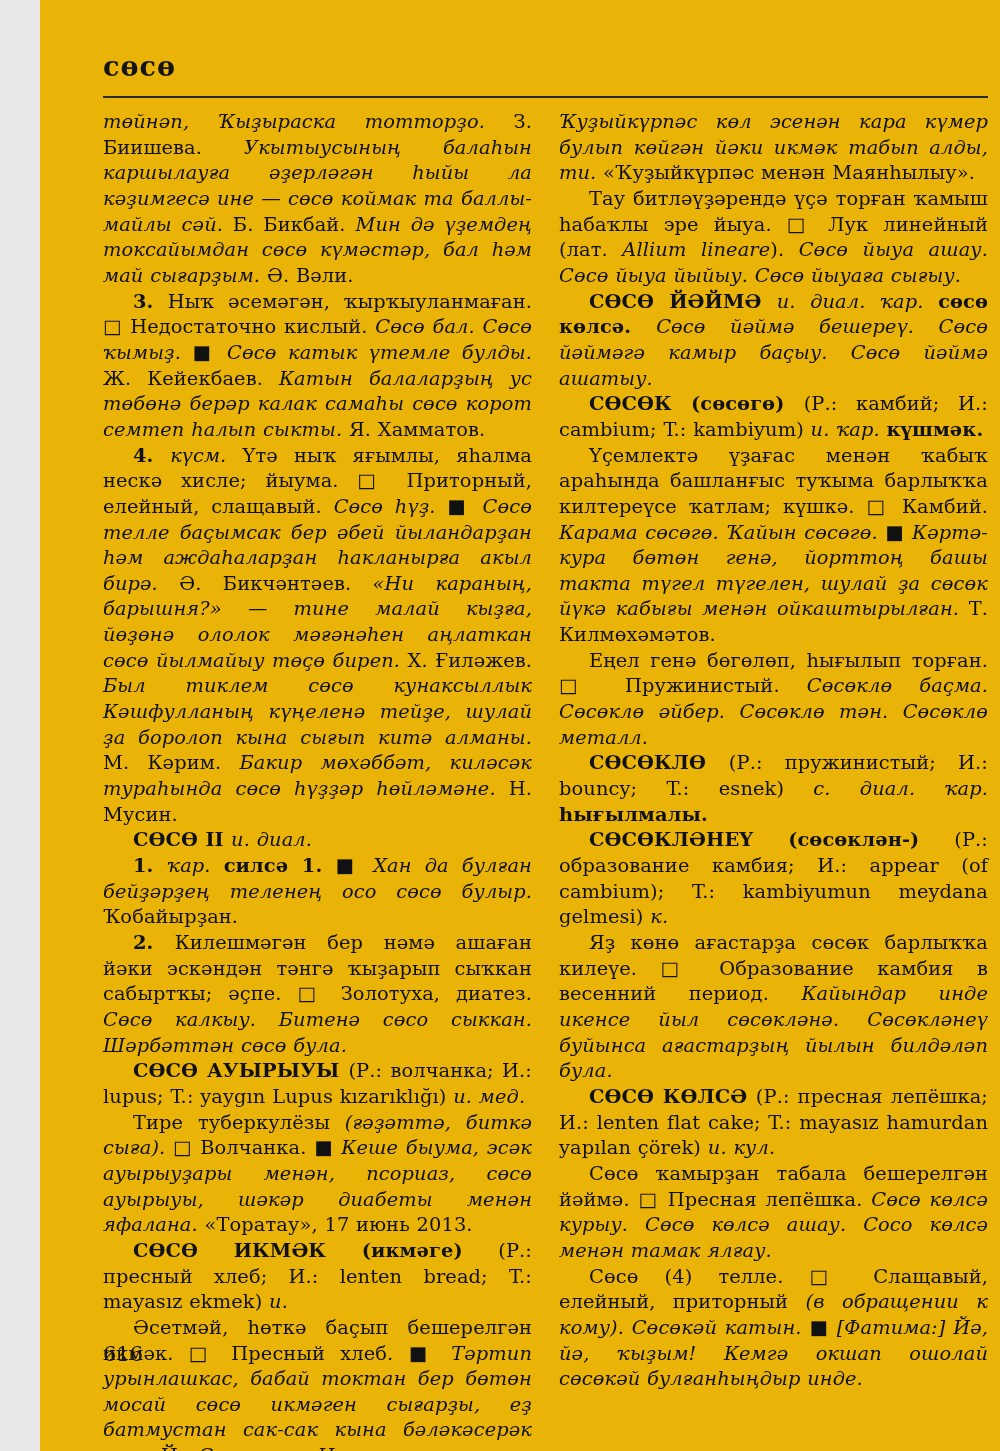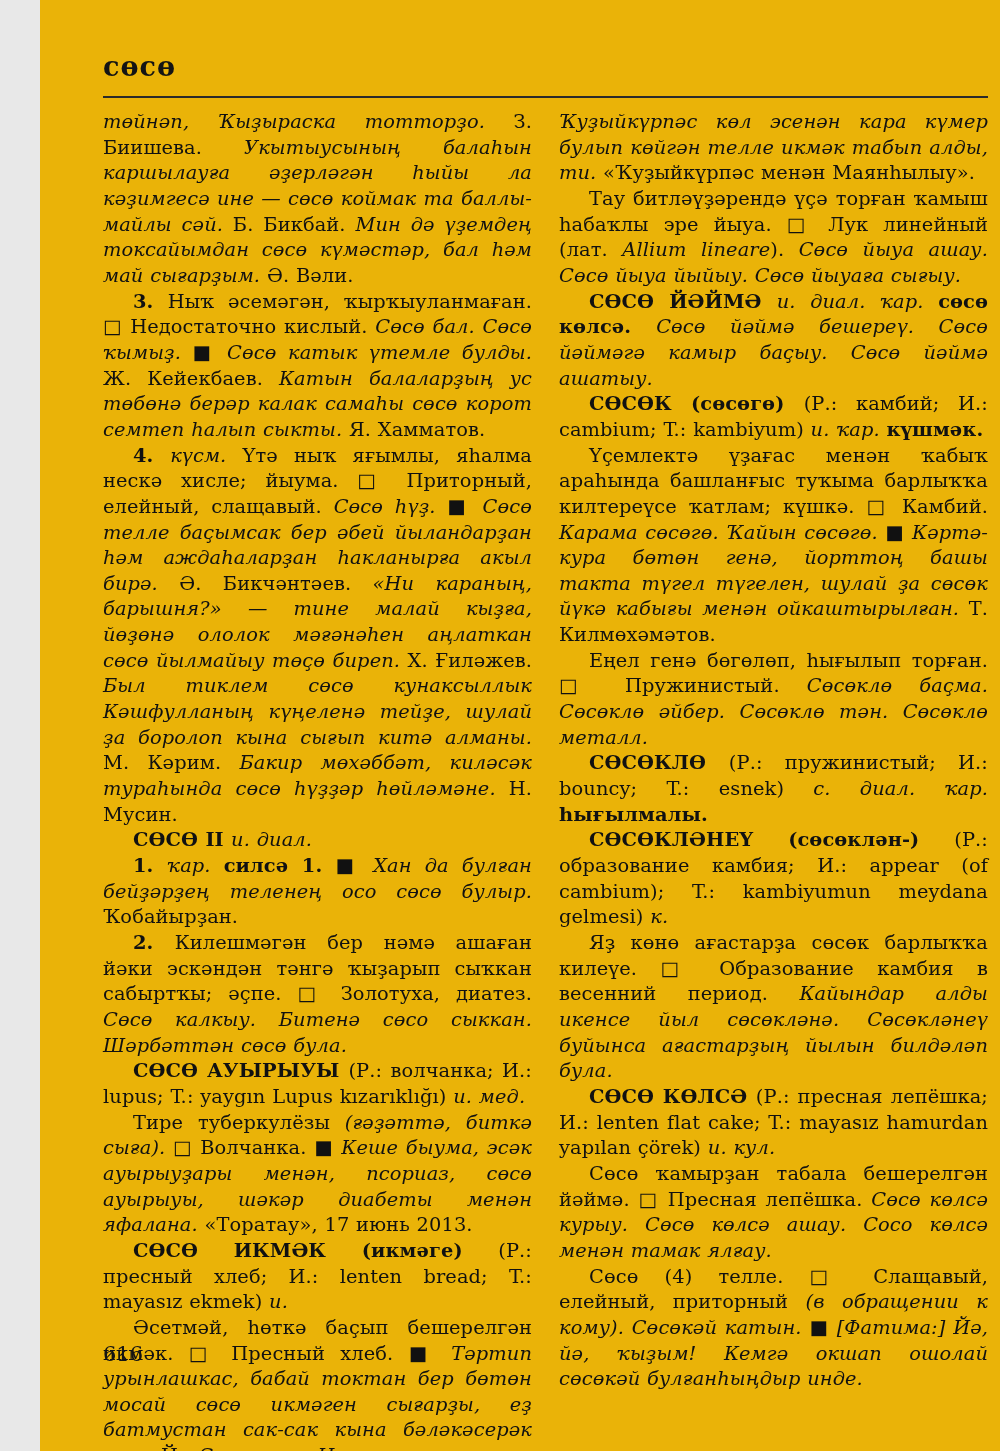--- a/index.html
+++ b/index.html
@@ -79,29 +79,29 @@
         <p class="indent"><span class="run-b">4. </span><span class="run-i">күсм. </span><span class="run-n">Үтә ныҡ яғымлы, яһалма нескә хисле; йыума. □ Приторный, елейный, слащавый. </span><span class="run-i">Сөсө һүҙ.</span><span class="run-n"> ■ </span><span class="run-i">Сөсө телле баҫымсак бер әбей йыландарҙан һәм аждаһаларҙан һакланырға акыл бирә.</span><span class="run-n"> Ә. Бикчәнтәев. </span><span class="run-i">«Ни караның, барышня?» — тине малай кыҙға, йөҙөнә ололок мәғәнәһен аңлаткан сөсө йылмайыу төҫө биреп.</span><span class="run-n"> Х. Ғиләжев. </span><span class="run-i">Был тиклем сөсө кунаксыллык Кәшфулланың күңеленә тейҙе, шулай ҙа боролоп кына сығып китә алманы.</span><span class="run-n"> М. Кәрим. </span><span class="run-i">Бакир мөхәббәт, киләсәк тураһында сөсө һүҙҙәр һөйләмәне.</span><span class="run-n"> Н. Мусин.</span></p>
         <p class="indent"><span class="run-b">СӨСӨ II </span><span class="run-i">и. диал.</span></p>
         <p class="indent"><span class="run-b">1. </span><span class="run-i">ҡар. </span><span class="run-b">силсә 1.</span><span class="run-n"> ■ </span><span class="run-i">Хан да булған бейҙәрҙең теленең осо сөсө булыр.</span><span class="run-n"> Ҡобайырҙан.</span></p>
         <p class="indent"><span class="run-b">2. </span><span class="run-n">Килешмәгән бер нәмә ашаған йәки эскәндән тәнгә ҡыҙарып сыҡкан сабыртҡы; әҫпе. □ Золотуха, диатез. </span><span class="run-i">Сөсө калкыу. Битенә сөсо сыккан. Шәрбәттән сөсө була.</span></p>
         <p class="indent"><span class="run-b">СӨСӨ АУЫРЫУЫ </span><span class="run-n">(Р.: волчанка; И.: lupus; T.: yaygın Lupus kızarıklığı) </span><span class="run-i">и. мед.</span></p>
         <p class="indent"><span class="run-n">Тире туберкулёзы </span><span class="run-i">(ғәҙәттә, биткә сыға).</span><span class="run-n"> □ Волчанка. ■ </span><span class="run-i">Кеше быума, эсәк ауырыуҙары менән, псориаз, сөсө ауырыуы, шәкәр диабеты менән яфалана.</span><span class="run-n"> «Торатау», 17 июнь 2013.</span></p>
         <p class="indent"><span class="run-b">СӨСӨ ИКМӘК (икмәге) </span><span class="run-n">(Р.: пресный хлеб; И.: lenten bread; T.: mayasız ekmek) </span><span class="run-i">и.</span></p>
         <p class="indent"><span class="run-n">Әсетмәй, һөткә баҫып бешерелгән икмәк. □ Пресный хлеб. ■ </span><span class="run-i">Тәртип урынлашкас, бабай токтан бер бөтөн мосай сөсө икмәген сығарҙы, еҙ батмустан сак-сак кына бәләкәсерәк ине.</span><span class="run-n"> Й. Солтанов. </span><span class="run-i">Нисек итеп үткән замандарҙы борон заман итеп хис итмәк?! .. Тик күкрәге һөткәйенә баҫып, әсә юлға һалған сөсө икмәк.</span></p>
       </div>
     <div class="col" id="col-right">
-        <p><span class="run-i">Ҡуҙыйкүрпәс көл эсенән кара күмер булып көйгән телле икмәк табып алды, ти.</span><span class="run-n"> «Ҡуҙыйкүрпәс менән Маянһылыу».</span></p>
+        <p><span class="run-i">Ҡуҙыйкүрпәс көл эсенән кара күмер булып көйгән йәки икмәк табып алды, ти.</span><span class="run-n"> «Ҡуҙыйкүрпәс менән Маянһылыу».</span></p>
         <p class="indent"><span class="run-n">Тау битләүҙәрендә үҫә торған ҡамыш һабаҡлы эре йыуа. □ Лук линейный (лат. </span><span class="run-i">Allium lineare</span><span class="run-n">). </span><span class="run-i">Сөсө йыуа ашау. Сөсө йыуа йыйыу. Сөсө йыуаға сығыу.</span></p>
         <p class="indent"><span class="run-b">СӨСӨ ЙӘЙМӘ </span><span class="run-i">и. диал. ҡар. </span><span class="run-b">сөсө көлсә. </span><span class="run-i">Сөсө йәймә бешереү. Сөсө йәймәгә камыр баҫыу. Сөсө йәймә ашатыу.</span></p>
         <p class="indent"><span class="run-b">СӨСӨК (сөсөгө) </span><span class="run-n">(Р.: камбий; И.: cambium; T.: kambiyum) </span><span class="run-i">и. ҡар. </span><span class="run-b">күшмәк.</span></p>
         <p class="indent"><span class="run-n">Үҫемлектә үҙағас менән ҡабыҡ араһында башланғыс туҡыма барлыҡҡа килтереүсе ҡатлам; күшкә. □ Камбий. </span><span class="run-i">Карама сөсөгө. Ҡайын сөсөгө.</span><span class="run-n"> ■ </span><span class="run-i">Кәртә-кура бөтөн генә, йорттоң башы такта түгел түгелен, шулай ҙа сөсөк йүкә кабығы менән ойкаштырылған.</span><span class="run-n"> Т. Килмөхәмәтов.</span></p>
         <p class="indent"><span class="run-n">Еңел генә бөгөлөп, һығылып торған. □ Пружинистый. </span><span class="run-i">Сөсөклө баҫма. Сөсөклө әйбер. Сөсөклө тән. Сөсөклө металл.</span></p>
         <p class="indent"><span class="run-b">СӨСӨКЛӨ </span><span class="run-n">(Р.: пружинистый; И.: bouncy; T.: esnek) </span><span class="run-i">с. диал. ҡар. </span><span class="run-b">һығылмалы.</span></p>
         <p class="indent"><span class="run-b">СӨСӨКЛӘНЕҮ (сөсөклән-) </span><span class="run-n">(Р.: образование камбия; И.: appear (of cambium); T.: kambiyumun meydana gelmesi) </span><span class="run-i">к.</span></p>
-        <p class="indent"><span class="run-n">Яҙ көнө ағастарҙа сөсөк барлыҡҡа килеүе. □ Образование камбия в весенний период. </span><span class="run-i">Кайындар алды икенсе йыл сөсөкләнә. Сөсөкләнеү буйынса ағастарҙың йылын билдәләп була.</span></p>
+        <p class="indent"><span class="run-n">Яҙ көнө ағастарҙа сөсөк барлыҡҡа килеүе. □ Образование камбия в весенний период. </span><span class="run-i">Кайындар инде икенсе йыл сөсөкләнә. Сөсөкләнеү буйынса ағастарҙың йылын билдәләп була.</span></p>
         <p class="indent"><span class="run-b">СӨСӨ КӨЛСӘ </span><span class="run-n">(Р.: пресная лепёшка; И.: lenten flat cake; T.: mayasız hamurdan yapılan çörek) </span><span class="run-i">и. кул.</span></p>
         <p class="indent"><span class="run-n">Сөсө ҡамырҙан табала бешерелгән йәймә. □ Пресная лепёшка. </span><span class="run-i">Сөсө көлсә курыу. Сөсө көлсә ашау. Сосо көлсә менән тамак ялғау.</span></p>
         <p class="indent"><span class="run-n">Сөсө (4) телле. □ Слащавый, елейный, приторный </span><span class="run-i">(в обращении к кому). Сөсөкәй катын.</span><span class="run-n"> ■ </span><span class="run-i">[Фатима:] Йә, йә, ҡыҙым! Кемгә окшап ошолай сөсөкәй булғанһыңдыр инде.</span></p>
       </div>
   </div>
   <div class="footer">
     <span>616</span>
   </div>
 </div>
 

